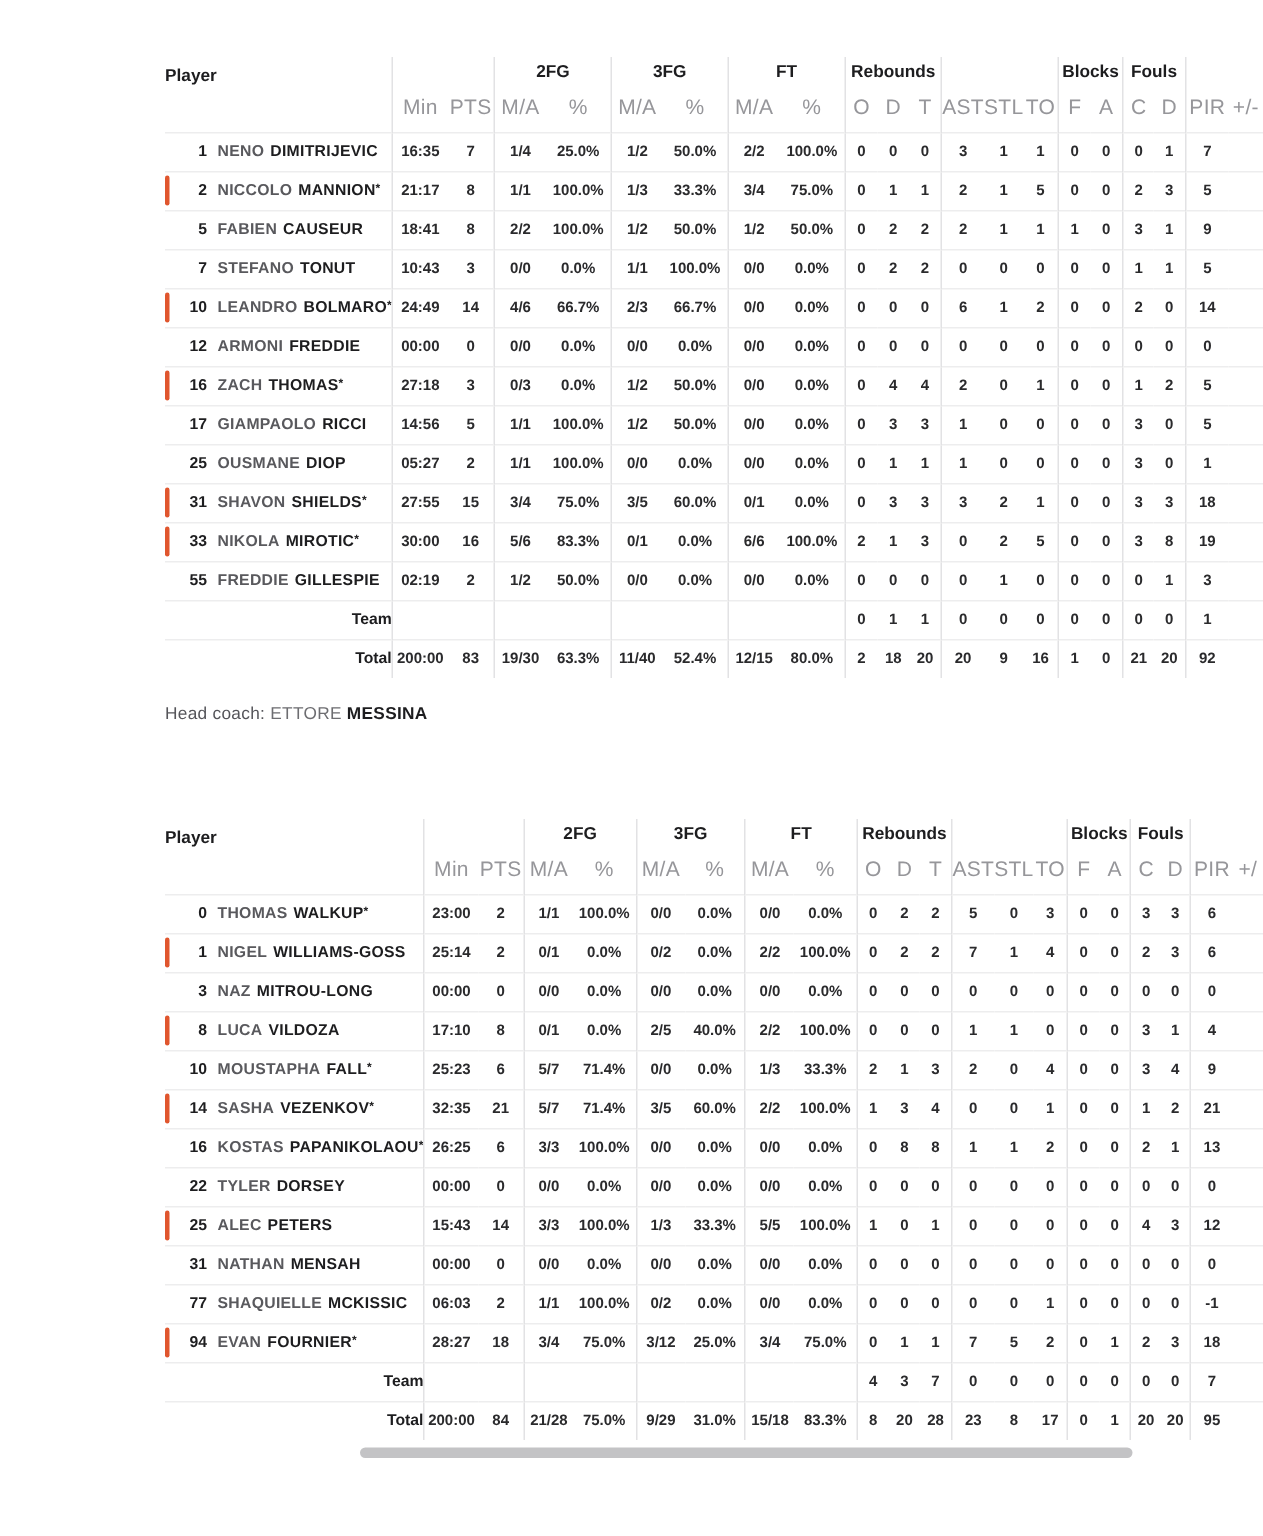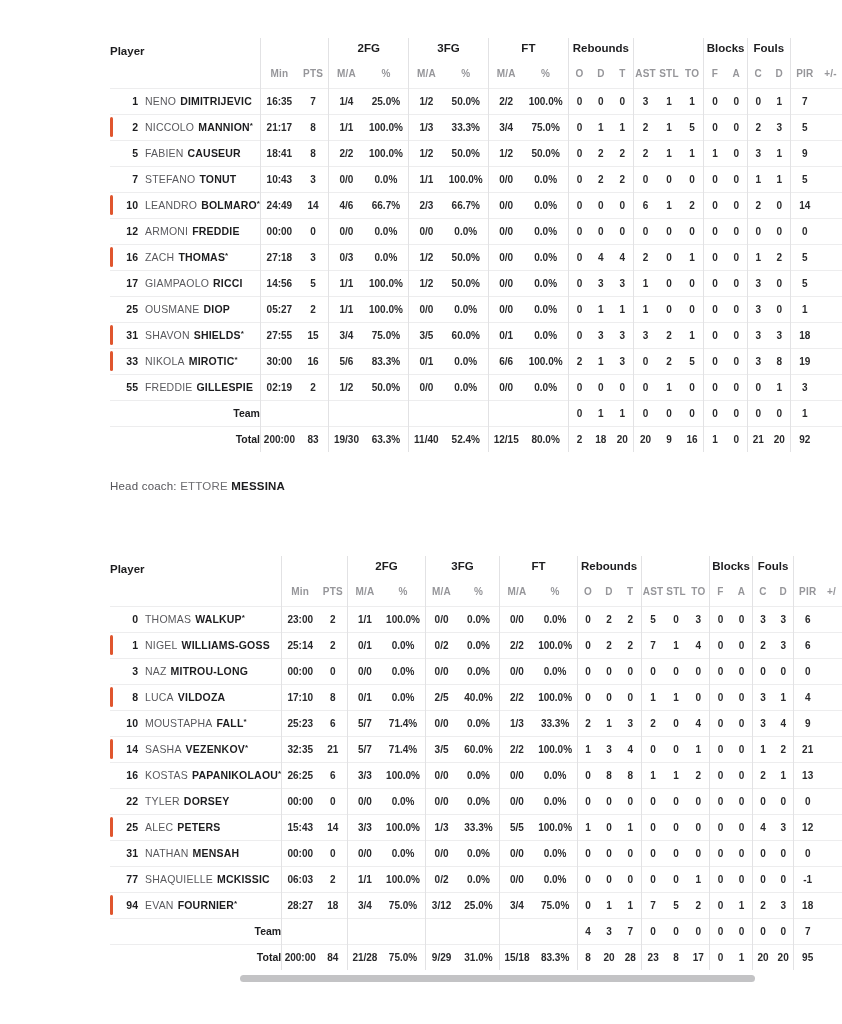--- a/index.html
+++ b/index.html
@@ -10,42 +10,42 @@
   }
   .page { padding:38px 0 0 110px; }
 
   table.box { border-collapse:collapse; table-layout:fixed; }
 
   col.c-player{width:130px} col.c-min{width:38px} col.c-pts{width:32px}
   col.c-ma{width:36px} col.c-pct{width:46px}
   col.c-rn{width:22px} col.c-mn{width:24px} col.c-bn{width:22px}
   col.c-fn{width:22px} col.c-pir{width:30px} col.c-pm{width:24px}
 
-  thead th { padding:0; font-weight:700; color:#96969a; font-size:10px; text-align:center; }
+  thead th { padding:0; font-weight:400; color:#96969a; font-size:14px; text-align:center; }
   tr.group-row th { color:#1d1d1f; font-weight:700; font-size:11.5px; height:20px; vertical-align:middle; }
   tr.label-row th { height:30px; vertical-align:bottom; padding-bottom:9px; letter-spacing:.2px; }
   th.th-player { text-align:left; color:#8a8a8e; font-weight:600; font-size:10px;
                  vertical-align:bottom; padding-bottom:24px; }
 
   tbody tr { border-top:1px solid #ededee; }
   tbody td { height:26px; padding:0; font-size:10px; font-weight:700; color:#2a2a2c; text-align:center; }
 
   .gs { border-left:1px solid #e2e2e4; }
 
   td.player-cell { text-align:left; position:relative; padding-left:13px; white-space:nowrap; overflow:hidden; }
   .oncourt-bar { position:absolute; left:0; top:50%; transform:translateY(-50%);
                  width:3px; height:20px; border-radius:2px; background:var(--accent,#e0562e); }
   .pnum { display:inline-block; min-width:15px; text-align:right; margin-right:7px;
           font-weight:700; color:#1d1d1f; font-size:10.5px; }
-  .pfirst { color:#59595d; font-weight:400; font-size:10.5px; margin-right:4px; letter-spacing:.2px; }
+  .pfirst { color:#59595d; font-weight:700; font-size:10.5px; margin-right:4px; letter-spacing:.2px; }
   .plast  { color:#1d1d1f; font-weight:700; font-size:10.5px; letter-spacing:.2px; }
   .starter-star { font-size:8px; vertical-align:top; font-weight:700; color:#1d1d1f; }
   td.row-label { text-align:right; padding-left:13px; font-weight:700; color:#1d1d1f; font-size:10.5px; }
 
-  .coach { margin-top:28px; font-size:11.5px; color:#55555a; letter-spacing:.2px; }
+  .coach { margin-top:18px; font-size:11.5px; color:#55555a; letter-spacing:.2px; }
   .coach .cfirst { color:#6d6d71; }
   .coach .clast  { font-weight:700; color:#1d1d1f; }
 
   .section-2 { margin-top:64px; }
   .h-scrollbar { width:515px; height:7px; border-radius:4px; background:#c3c3c5; margin:5px 0 0 130px; }
 </style>
 </head>
 <body>
 
 <div class="page">

